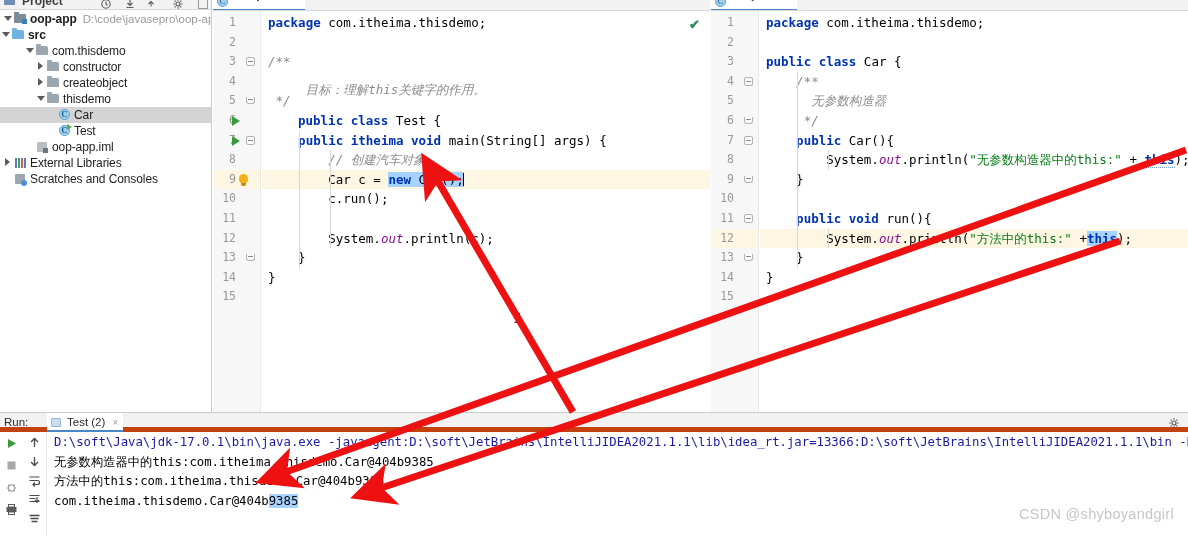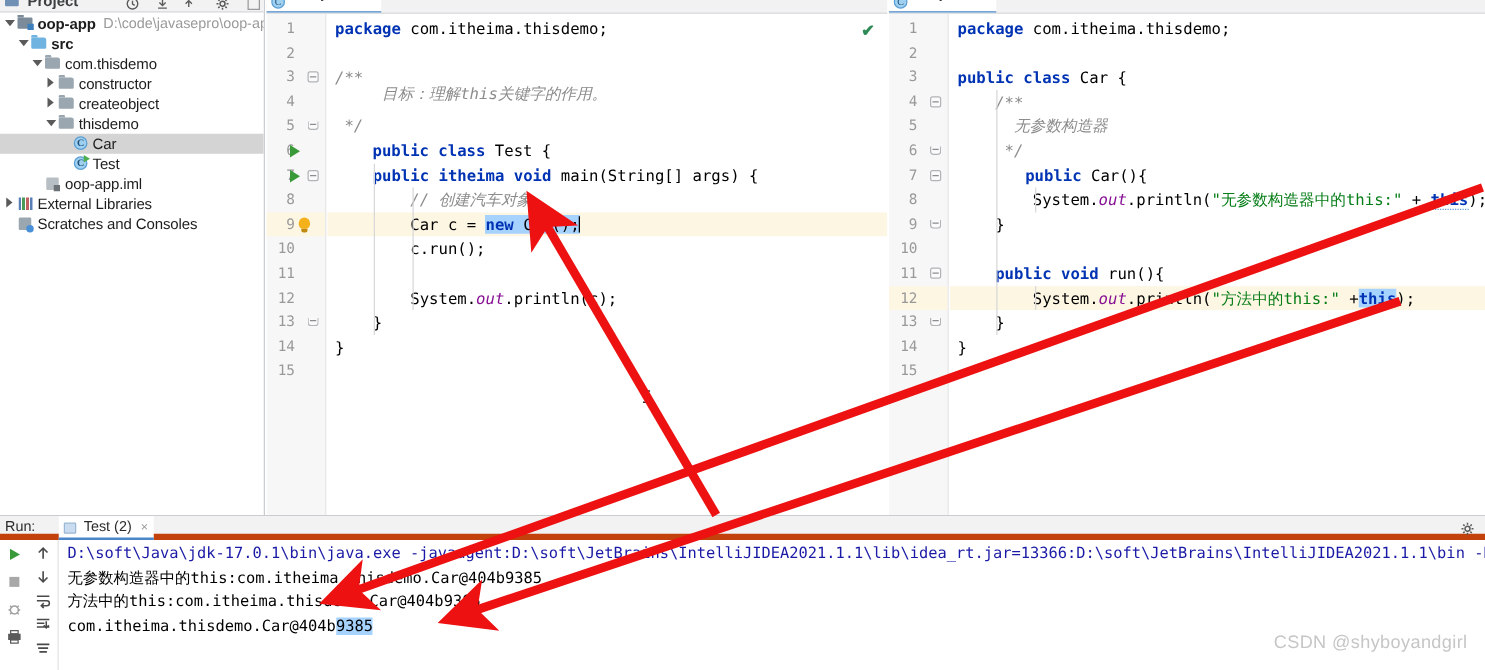--- a/index.html
+++ b/index.html
@@ -389,21 +389,21 @@
     </div>
     <div class="tree" id="tree">
         <div class="tree-row" style="padding-left: 2px;">
           <span class="tw open"></span>
           <span class="nicon">
             <span class="ic-proj"></span>
           </span>
           <span class="tree-label bold">oop-app</span>
           <span class="tree-path">D:\code\javasepro\oop-app</span>
         </div>
-        <div class="tree-row" style="padding-left: 13px;">
+        <div class="tree-row" style="">
           <span class="tw open"></span>
           <span class="nicon">
             <span class="ic-folder src"></span>
           </span>
           <span class="tree-label bold">src</span>
         </div>
         <div class="tree-row" style="padding-left: 24px;">
           <span class="tw open"></span>
           <span class="nicon">
             <span class="ic-folder"></span>
@@ -501,21 +501,21 @@
           <div class="fold-marker" style="top: 46.2px;"></div>
           <div class="fold-marker" style="top: 124.6px;"></div>
           <div class="fold-marker end" style="top: 86.4px;"></div>
           <div class="fold-marker end" style="top: 243.2px;"></div>
         </div>
       <div class="code" id="code-left">
           <div class="hl-band" style="top: 158.8px;"></div>
           <div class="cline" style="top: 2px;"><span class="kw">package</span> com.itheima.thisdemo;</div>
           <div class="cline" style="top: 21.6px;"></div>
           <div class="cline" style="top: 41.2px;"><span class="cmt">/**</span></div>
-          <div class="cline" style="top: 54px;"><span class="cmt">     目标：理解this关键字的作用。</span></div>
+          <div class="cline" style="top: 69px;"><span class="cmt">     目标：理解this关键字的作用。</span></div>
           <div class="cline" style="top: 80.4px;"><span class="cmt"> */</span></div>
           <div class="cline" style="top: 100px; padding-left: 36px;"><span class="kw">public</span> <span class="kw">class</span> Test {</div>
           <div class="cline" style="top: 119.6px;">    <span class="kw">public</span> <span class="kw">itheima</span> <span class="kw">void</span> main(String[] args) {</div>
           <div class="cline" style="top: 139.2px;"><span class="cmt">        // 创建汽车对象</span></div>
           <div class="cline" style="top: 158.8px;">        <span class="cls">Car</span> c = <span class="sel"><span class="kw">new</span> Car();</span><span class="caret"></span></div>
           <div class="cline" style="top: 178.4px;">        c.run();</div>
           <div class="cline" style="top: 198px;"></div>
           <div class="cline" style="top: 217.6px;">        System.<span class="fld">out</span>.println(c);</div>
           <div class="cline" style="top: 237.2px;">    }</div>
           <div class="cline" style="top: 256.8px;">}</div>
@@ -562,21 +562,21 @@
           <div class="fold-marker end" style="top: 243.2px;"></div>
         </div>
       <div class="code" id="code-right">
           <div class="hl-band" style="top: 217.6px;"></div>
           <div class="cline" style="top: 2px;"><span class="kw">package</span> com.itheima.thisdemo;</div>
           <div class="cline" style="top: 21.6px;"></div>
           <div class="cline" style="top: 41.2px;"><span class="kw">public</span> <span class="kw">class</span> Car {</div>
           <div class="cline" style="top: 60.8px;"><span class="cmt">    /**</span></div>
           <div class="cline" style="top: 80.4px;"><span class="cmt">      无参数构造器</span></div>
           <div class="cline" style="top: 100px;"><span class="cmt">     */</span></div>
-          <div class="cline" style="top: 119.6px; margin-left: 24px;">    <span class="kw">public</span> Car(){</div>
+          <div class="cline" style="top: 119.6px;">    <span class="kw">public</span> Car(){</div>
           <div class="cline" style="top: 139.2px;">        System.<span class="fld">out</span>.println(<span class="str">"无参数构造器中的this:"</span> + <span class="kw wavy">this</span>);</div>
           <div class="cline" style="top: 158.8px;">    }</div>
           <div class="cline" style="top: 178.4px;"></div>
           <div class="cline" style="top: 198px;">    <span class="kw">public</span> <span class="kw">void</span> run(){</div>
           <div class="cline" style="top: 217.6px;">        System.<span class="fld">out</span>.println(<span class="str">"方法中的this:"</span> +<span class="sel"><span class="kw">this</span></span>);</div>
           <div class="cline" style="top: 237.2px;">    }</div>
           <div class="cline" style="top: 256.8px;">}</div>
           <div class="cline" style="top: 276.4px;"></div>
           <div class="indent-guide" style="left: 37px; top: 60.8px; height: 196px;"></div>
           <div class="indent-guide" style="left: 68px; top: 139.2px; height: 19.6px;"></div>

